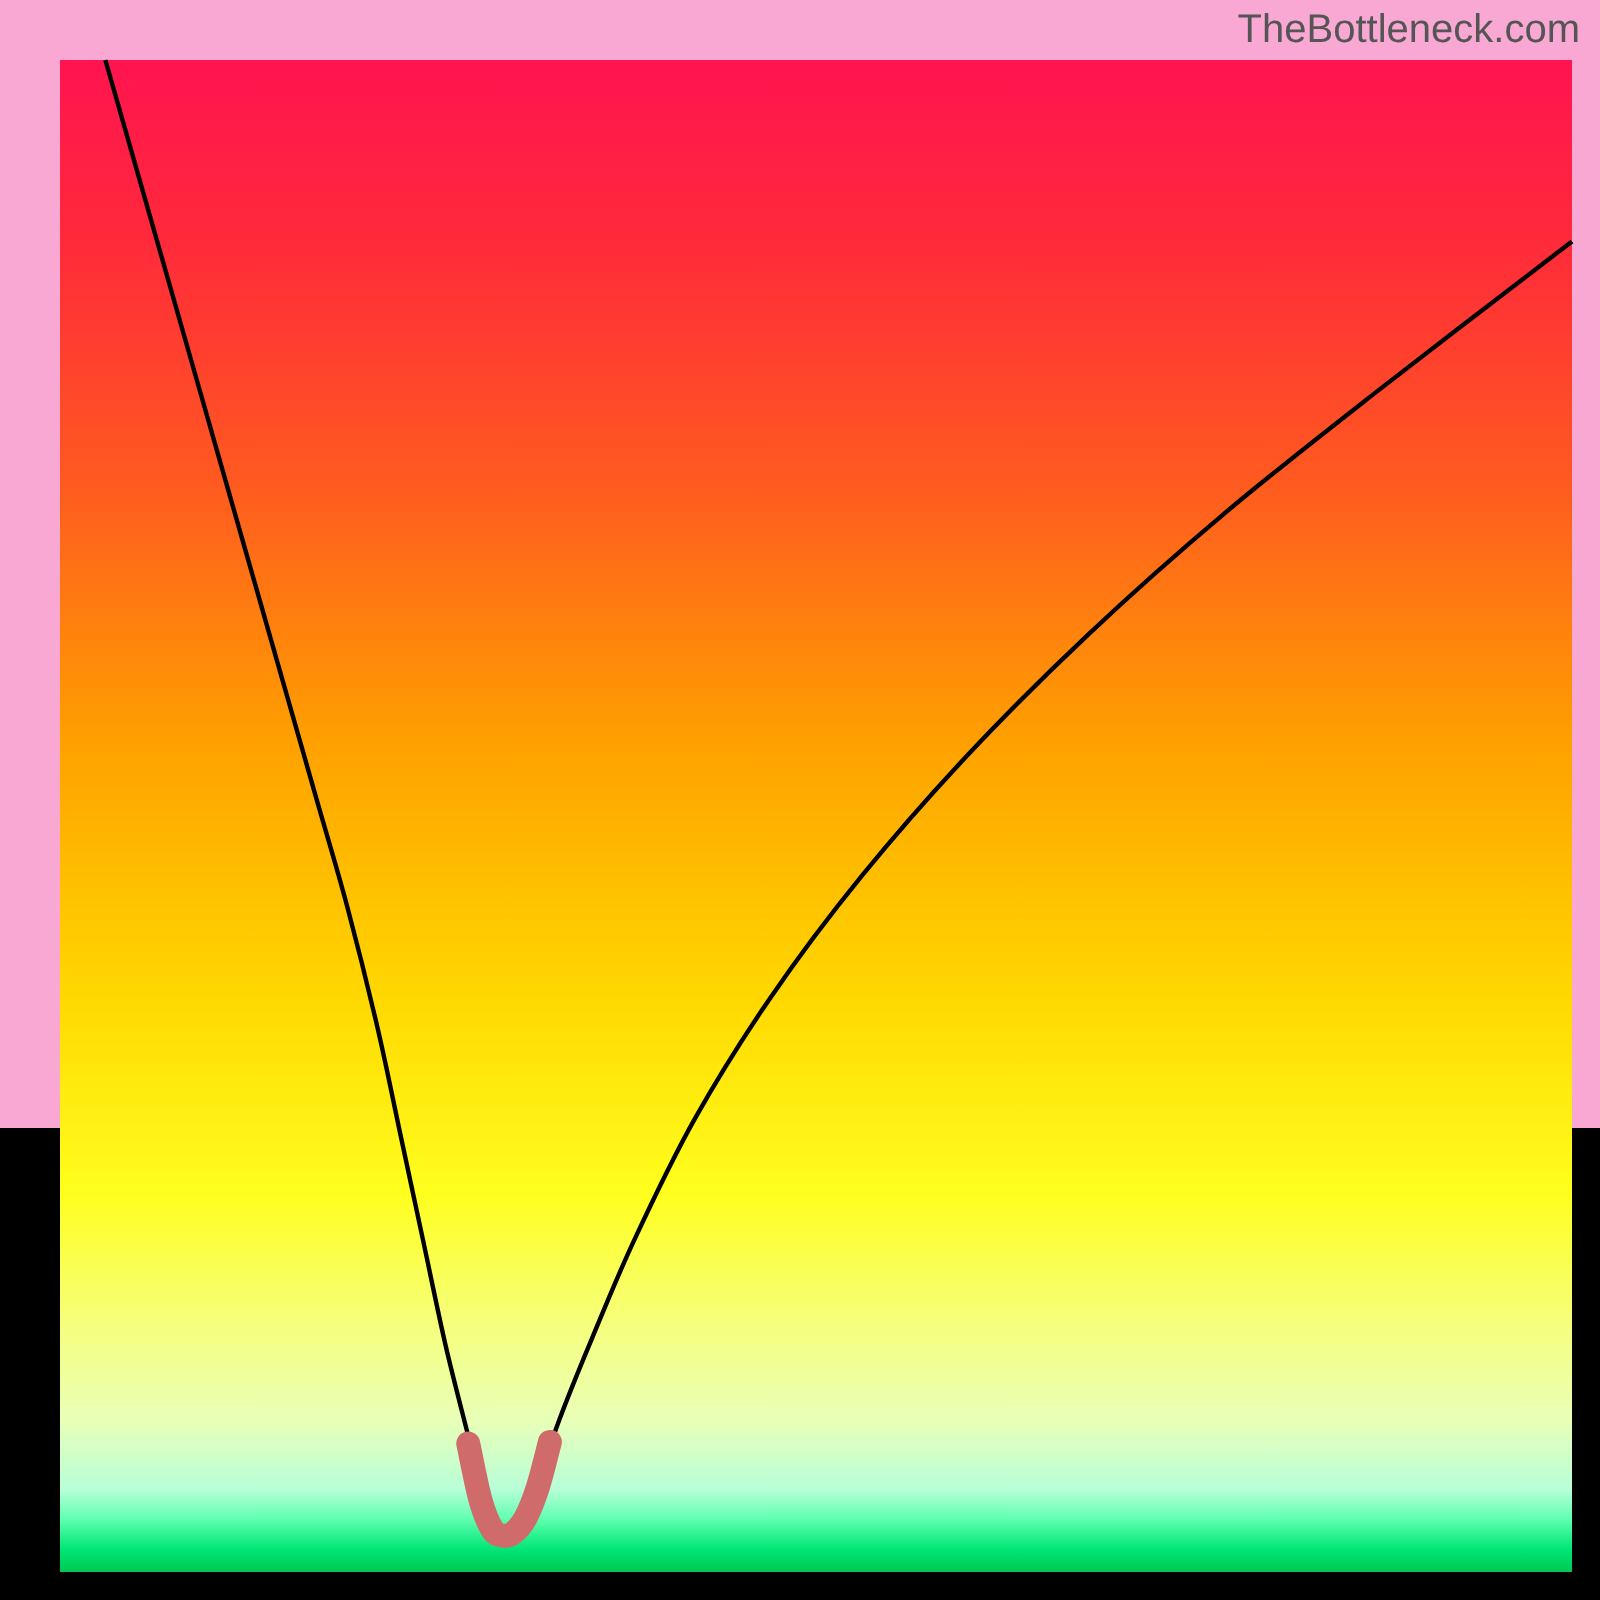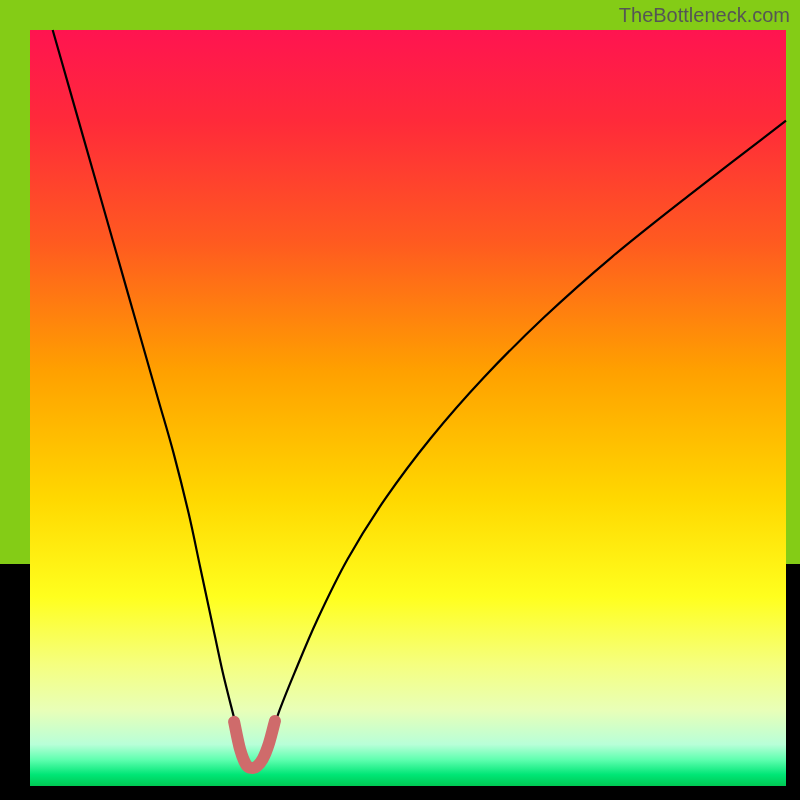--- a/index.html
+++ b/index.html
@@ -7,21 +7,21 @@
     padding: 0;
     width: 800px;
     height: 800px;
     background: #000;
     overflow: hidden;
     font-family: Arial, Helvetica, sans-serif;
   }
   .outer {
     width: 800px;
     height: 564px;
-    background: #84cc16;
+    background: #f9a8d4;
     position: relative;
   }
   .watermark {
     position: absolute;
     top: 4px;
     right: 10px;
     color: #555;
     font-size: 20px;
     font-weight: 400;
     z-index: 20;

